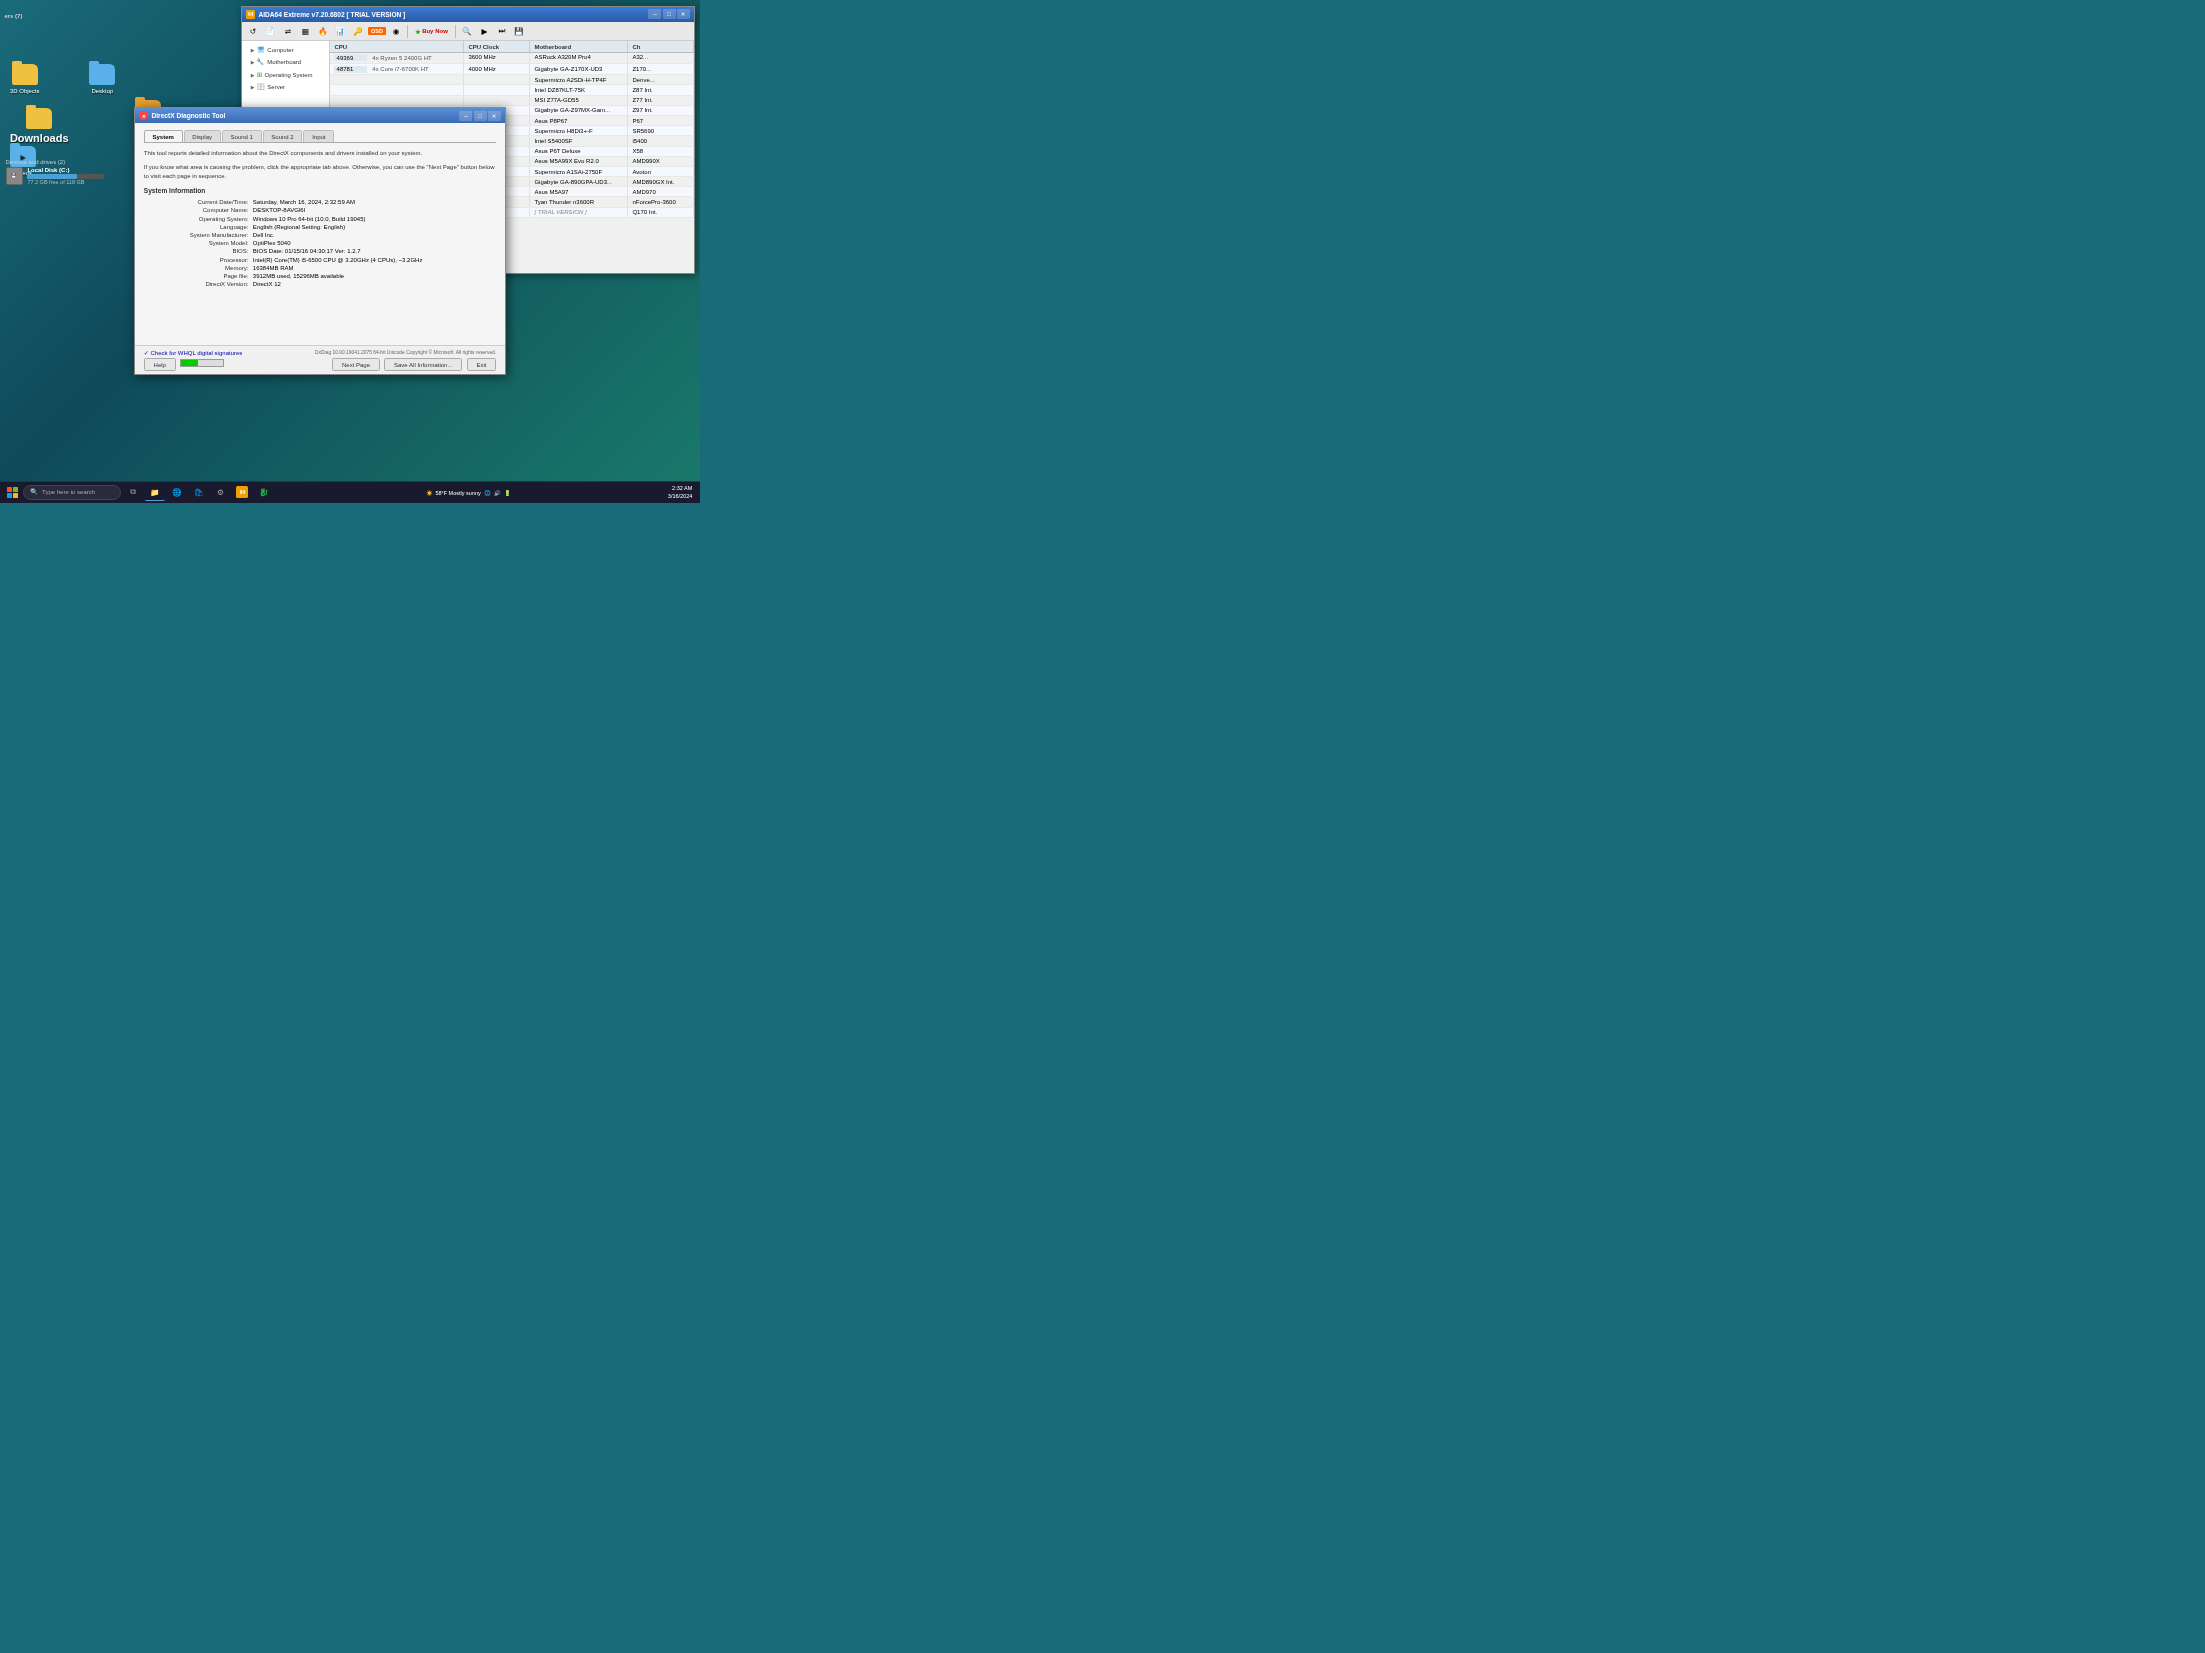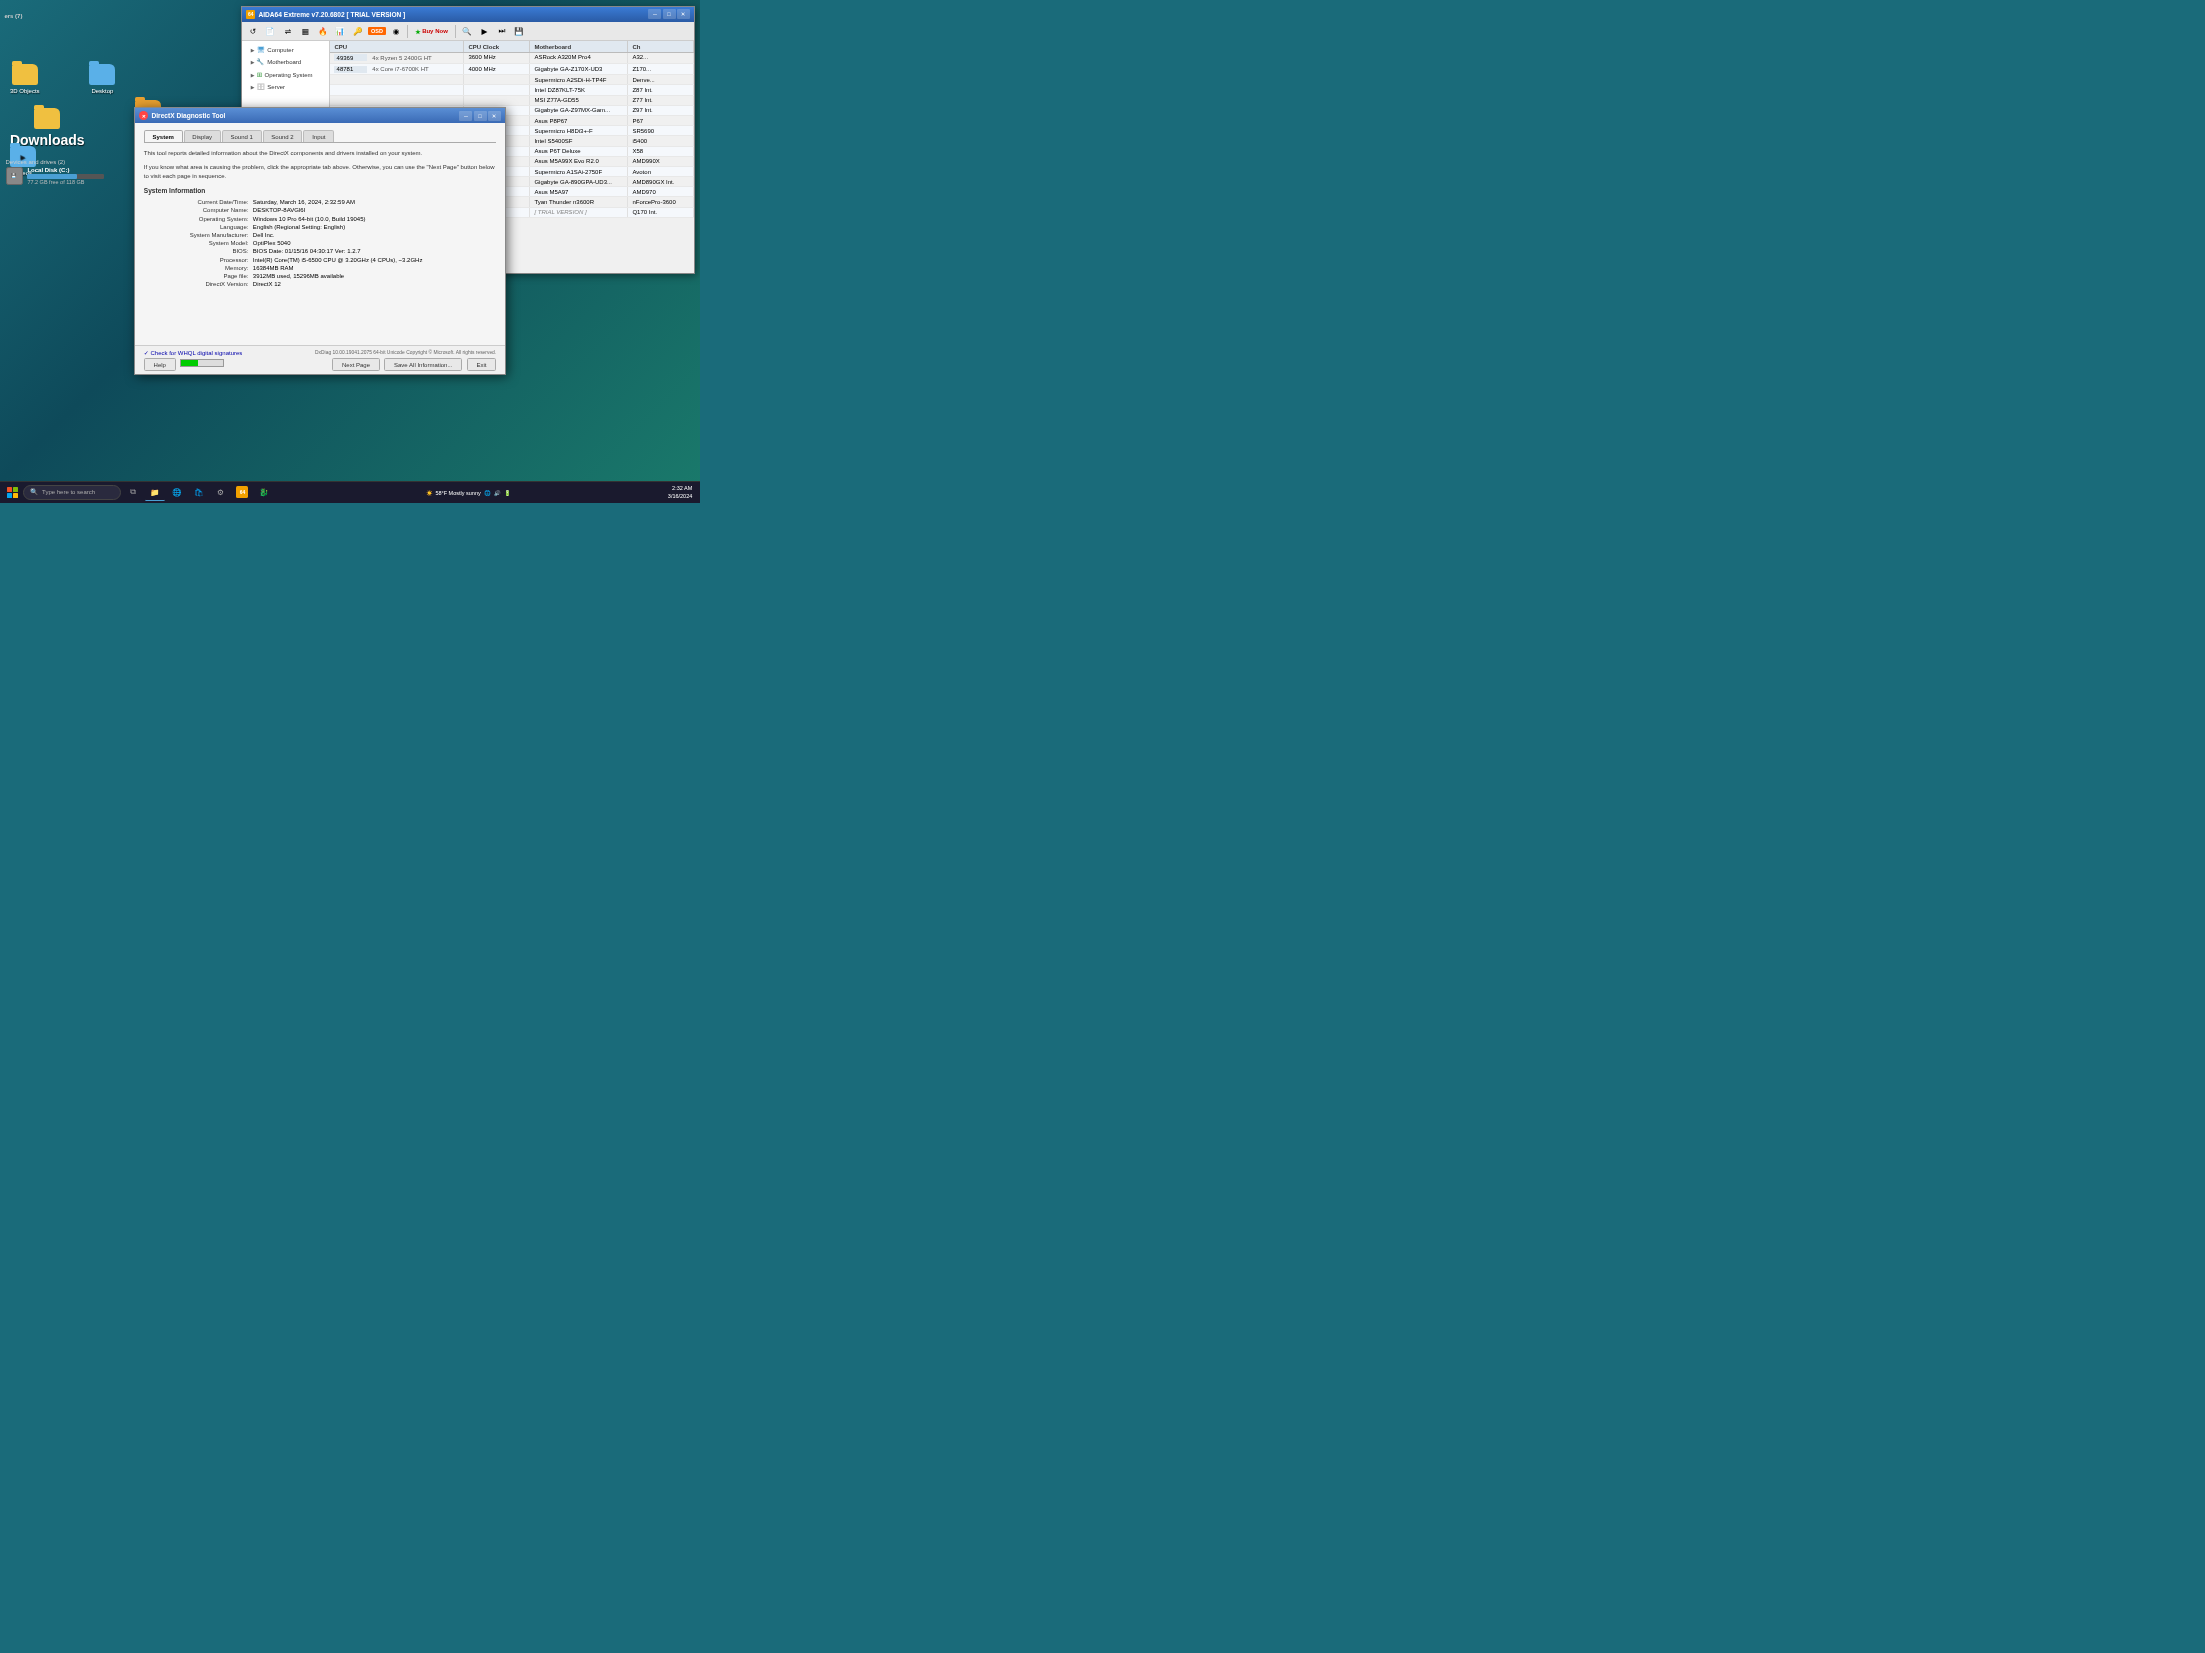--- a/index.html
+++ b/index.html
@@ -542,21 +542,21 @@
       <span>3D Objects</span>
     </div>
 
     <div class="desktop-icon" style="position:absolute; left:85px; top:49px;">
       <div class="icon-folder icon-folder-blue"></div>
       <span>Desktop</span>
     </div>
 
     <div class="desktop-icon" style="position:absolute; left:5.5px; top:93px;">
       <div class="icon-folder"></div>
-      <span style="font-size:14px; font-weight:600;">Downloads</span>
+      <span style="font-size:11px; font-weight:600;">Downloads</span>
     </div>
 
     <div class="desktop-icon" style="position:absolute; left:131px; top:85px;">
       <div class="icon-folder icon-folder-music"></div>
       <span>Music</span>
     </div>
 
     <div class="desktop-icon" style="position:absolute; left:5.5px; top:131px;">
       <div class="icon-folder icon-folder-blue icon-folder-video"></div>
       <span>Videos</span>

